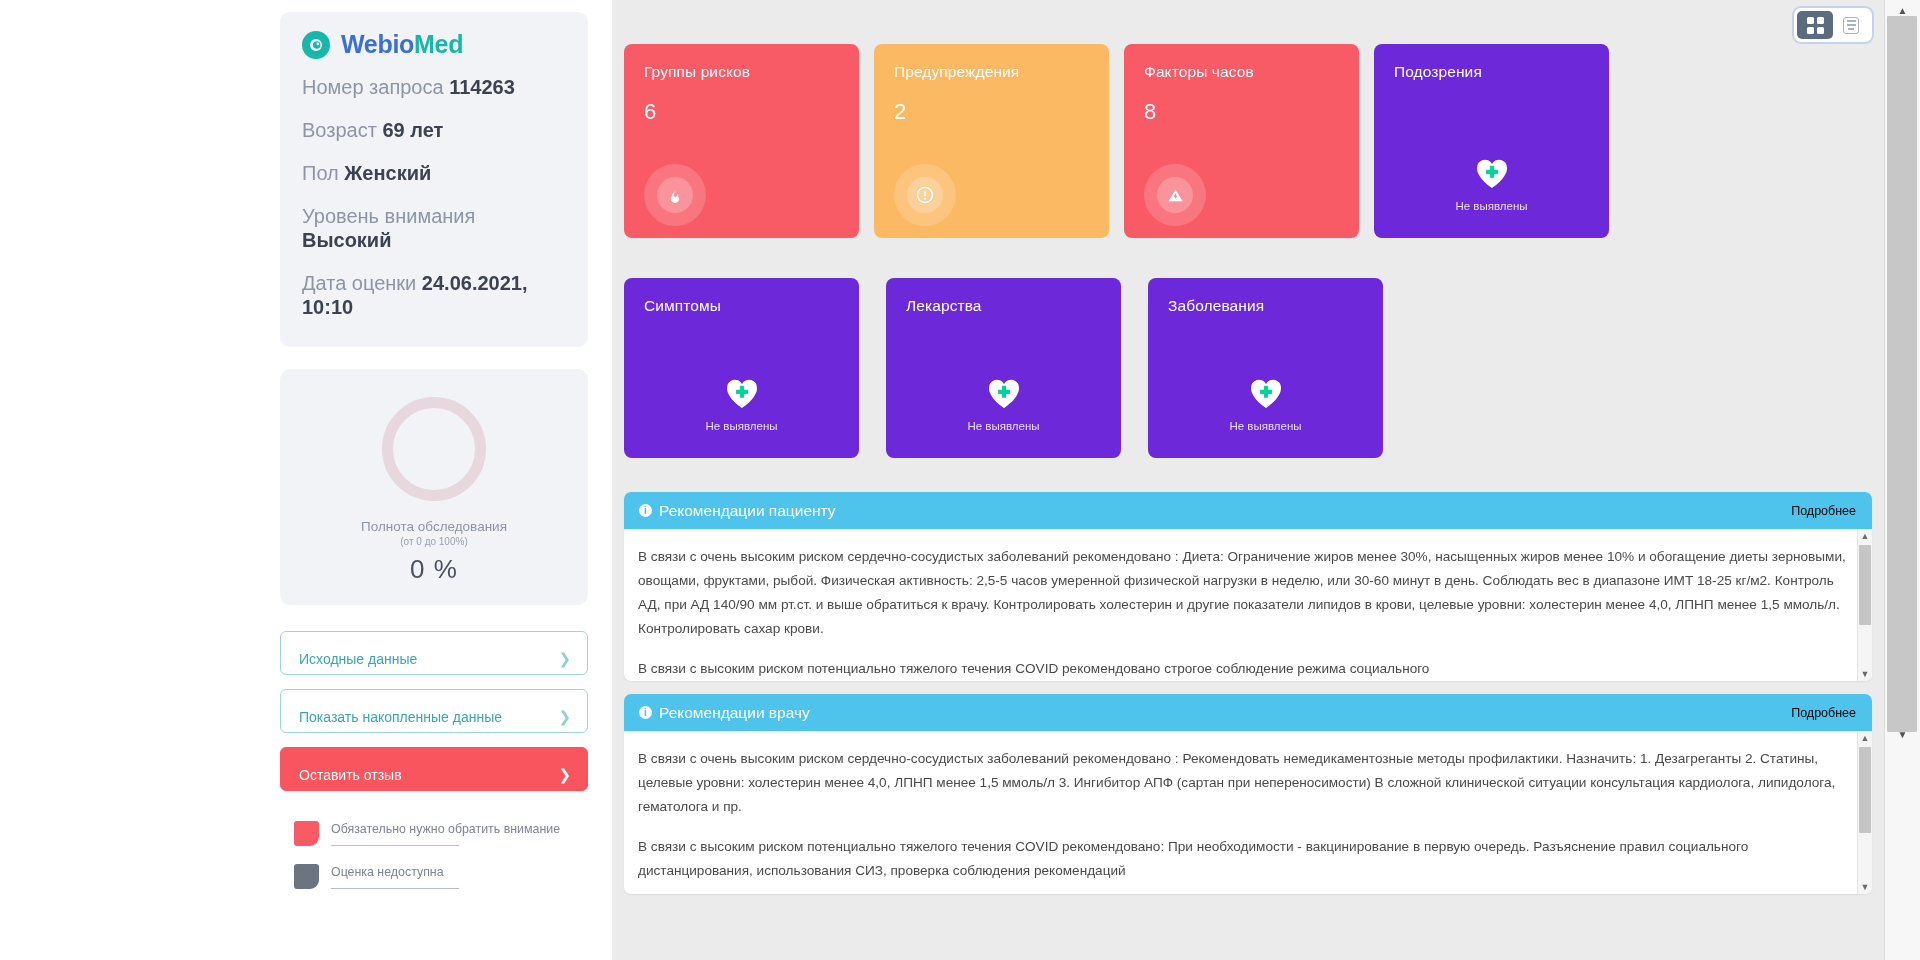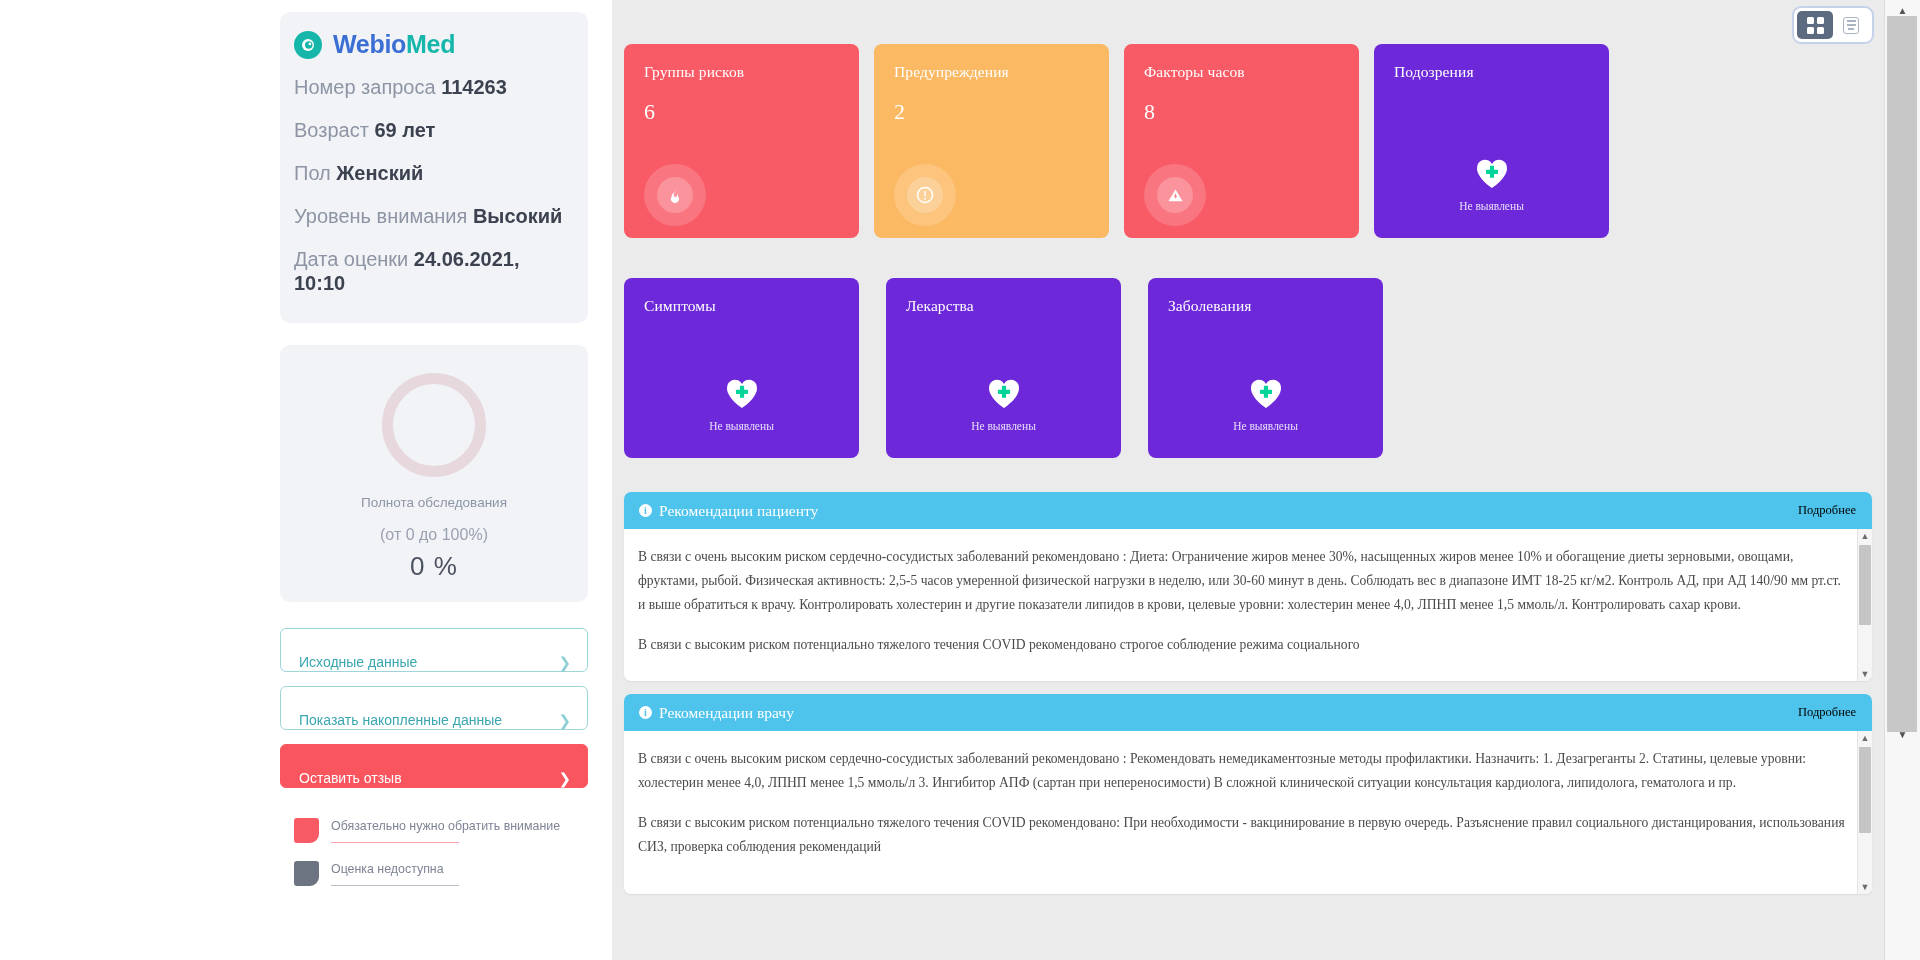--- a/index.html
+++ b/index.html
@@ -22,21 +22,21 @@
     flex: 0 0 612px;
     background: #ffffff;
     padding: 12px 0 0 0;
     position: relative;
   }
   .sb-inner { width: 308px; margin-left: 280px; }
 
   .card-soft {
     background: #f1f3f7;
     border-radius: 10px;
-    padding: 18px 22px 20px 14px;
+    padding: 18px 22px 20px 22px;
   }
 
   .brand {
     display: flex; align-items: center;
     gap: 11px;
     margin-bottom: 16px;
   }
   .brand-logo {
     width: 28px; height: 28px; border-radius: 50%;
     background: #17b6ab;
@@ -62,26 +62,26 @@
     padding: 28px 22px 20px 22px;
     text-align: center;
   }
   .ring-wrap { display:flex; justify-content:center; }
   .ring {
     width: 104px; height: 104px; border-radius: 50%;
     border: 11px solid #e6d8dd;
     margin-bottom: 18px;
   }
   .gauge-label { font-size: 13.5px; color: #8d95a5; }
-  .gauge-sub { font-size: 16px; color: #9aa1b0; margin-top: 16px; }
+  .gauge-sub { font-size: 10px; color: #9aa1b0; margin-top: 2px; }
   .gauge-value { font-size: 26px; color: #4c5262; margin-top: 7px; letter-spacing: 1px; }
 
   .nav-btns { margin-top: 26px; }
   .nav-btn {
-    display: flex; justify-content: space-between;
+    display: flex; align-items: center; justify-content: space-between;
     border: 1px solid #9ed5d8;
     border-radius: 6px;
     background: #ffffff;
     color: #3aa6b0;
     font-size: 14px;
     padding: 25px 16px 13px 18px;
     margin-bottom: 14px;
     cursor: pointer;
     height: 44px;
     gap: 36px;
@@ -143,21 +143,21 @@
   .grid-ico i { width: 7px; height: 7px; background: #ffffff; border-radius: 1.5px; display:block; }
   .list-ico {
     width: 16px; height: 17px; border: 1.7px solid #aab3c2; border-radius: 3px;
     display:flex; flex-direction:column; justify-content:center; align-items:center; gap:2px;
   }
   .list-ico span { display:block; height: 1.7px; background: #aab3c2; }
   .list-ico span:nth-child(1){ width: 9px; }
   .list-ico span:nth-child(2){ width: 9px; }
   .list-ico span:nth-child(3){ width: 6px; }
 
-  .cards-area { padding: 0 48px 0 12px; font-family: Liberation Serif, serif; }
+  .cards-area { padding: 0 48px 0 12px; }
 
   .row1 { display: flex; gap: 15px; margin-bottom: 40px; }
   .row2 { display: flex; gap: 27px; margin-bottom: 34px; }
 
   .stat-card {
     border-radius: 8px;
     position: relative;
     overflow: hidden;
     color: #ffffff;
     padding: 19px 20px 0 20px;

